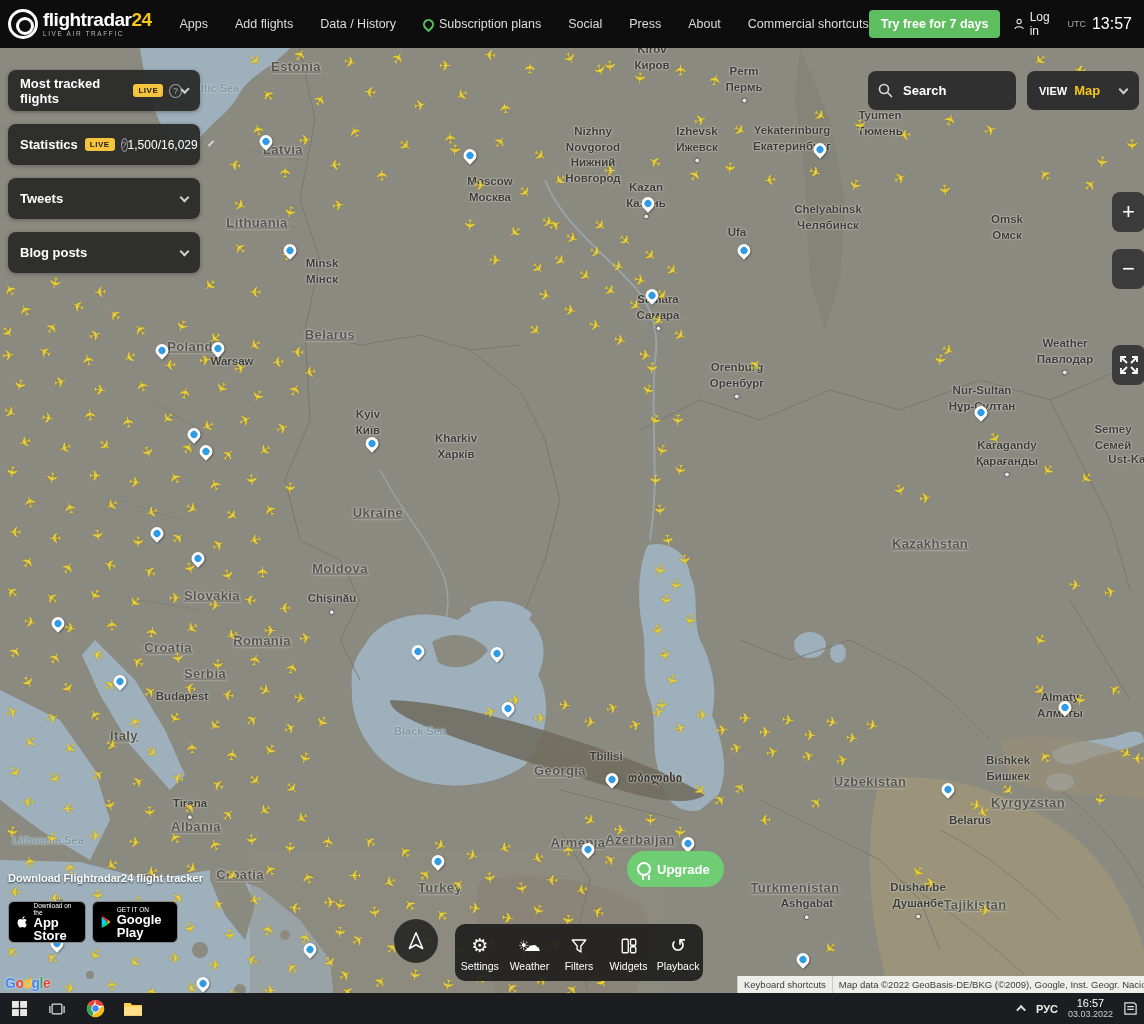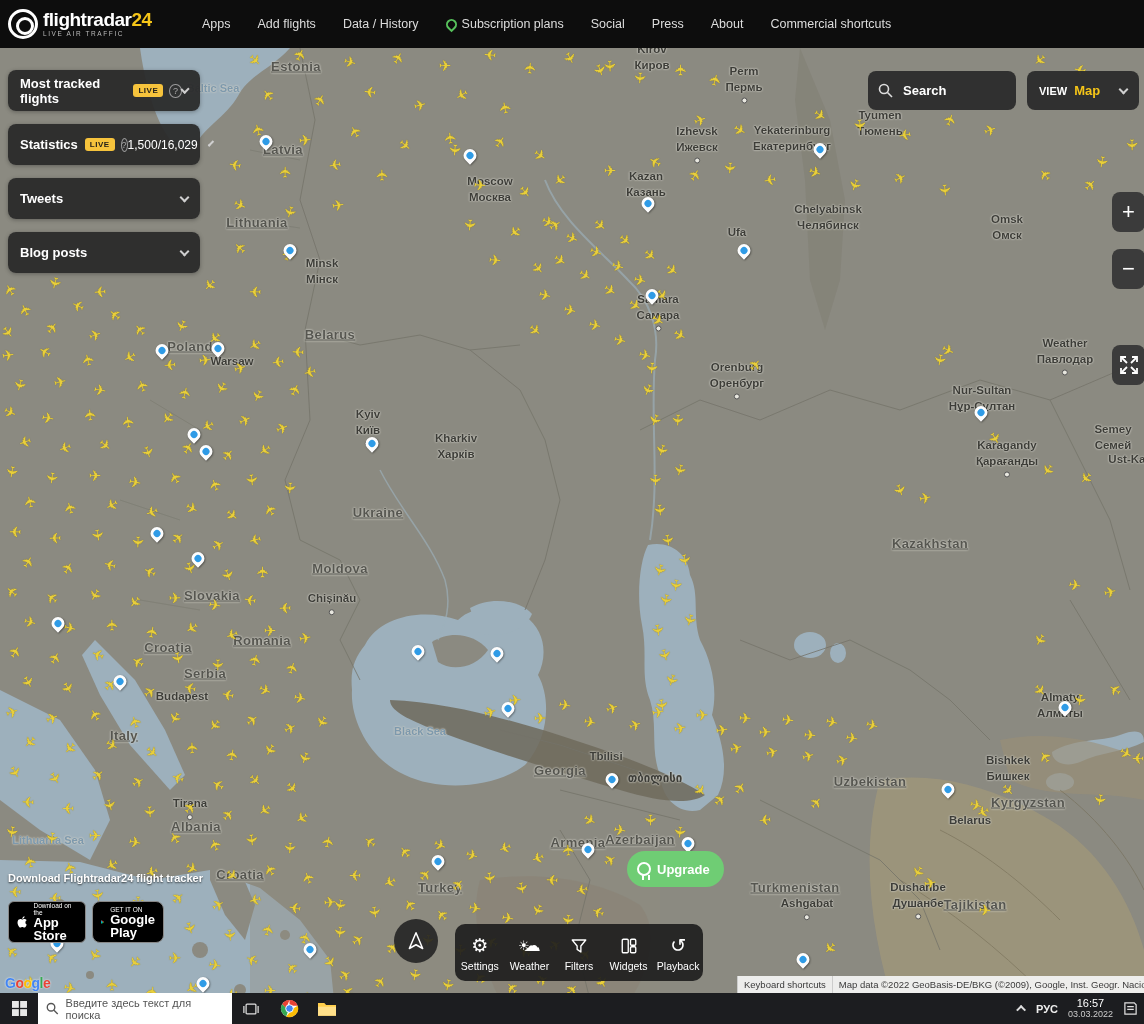--- a/index.html
+++ b/index.html
@@ -229,25 +229,29 @@
         <div>Tirana</div>
       </div>
       <div class="lbl-city" style="left: 652px; top: 58px;">
         <div>Kirov</div>
         <div>Киров</div>
       </div>
       <div class="lbl-city dot" style="left: 744px; top: 84px;">
         <div>Perm</div>
         <div>Пермь</div>
       </div>
+      <div class="lbl-city wrap" style="left: 593px; top: 155px;">
+        <div>Nizhny Novgorod</div>
+        <div>Нижний Новгород</div>
+      </div>
       <div class="lbl-city dot" style="left: 697px; top: 144px;">
         <div>Izhevsk</div>
         <div>Ижевск</div>
       </div>
-      <div class="lbl-city dot" style="left: 646px; top: 189px; text-align: center;">
+      <div class="lbl-city dot" style="left: 646px; top: 200px; text-align: center;">
         <div>Kazan</div>
         <div>Казань</div>
       </div>
       <div class="lbl-city" style="left: 792px; top: 139px;">
         <div>Yekaterinburg</div>
         <div>Екатеринбург</div>
       </div>
       <div class="lbl-city" style="left: 880px; top: 124px;">
         <div>Tyumen</div>
         <div>Тюмень</div>
@@ -777,20 +781,32 @@
     <span class="nav-it">
         <span>Press</span>
       </span>
     <span class="nav-it">
         <span>About</span>
       </span>
     <span class="nav-it">
         <span>Commercial shortcuts</span>
       </span>
   </nav>
+  <div id="hdr-right">
+    <span class="btn-trial">Try free for 7 days</span>
+    <span class="login">
+      <svg width="14" height="16" viewBox="0 0 14 16">
+          <circle cx="7" cy="4.5" r="3" fill="none" stroke="#eee" stroke-width="1.4"></circle>
+          <path d="M1.5,15 C1.5,10.5 12.5,10.5 12.5,15" fill="none" stroke="#eee" stroke-width="1.4"></path>
+        </svg>
+      <span>Log in</span>
+    </span>
+    <span class="utc">UTC</span>
+    <span class="clock">13:57</span>
+  </div>
 </header>
 
 <div class="panel" style="top:70px">
   <span class="ttl">Most tracked flights</span>
   <span class="badge-live">LIVE</span>
   <span class="help">?</span>
   <span class="chev"></span>
 </div>
 <div class="panel" style="top:124px">
   <span class="ttl">Statistics</span>
@@ -878,21 +894,21 @@
 <div id="dl-text">Download Flightradar24 flight tracker</div>
 <div class="store-badge" style="left:8px;width:78px;">
   <svg width="15" height="18" viewBox="0 0 16 19">
       <path d="M12.8,10.1c0-2.2,1.8-3.3,1.9-3.3c-1-1.5-2.6-1.7-3.2-1.8c-1.4-0.1-2.7 0.8-3.4 0.8c-0.7,0-1.8-0.8-2.9-0.8C3.7,5.1,2.3,5.9,1.5,7.2c-1.5,2.6-0.4,6.5,1.1,8.6c0.7,1,1.6,2.2,2.7,2.1c1.1,0,1.5-0.7,2.8-0.7c1.3,0,1.7,0.7,2.9,0.7c1.2,0,2-1.1,2.7-2.1c0.8-1.2,1.2-2.3,1.2-2.4C14.8,13.4,12.8,12.6,12.8,10.1z M10.6,3.5c0.6-0.7,1-1.7,0.9-2.7c-0.9,0-1.9,0.6-2.5,1.3C8.4,2.7,7.9,3.8,8,4.8C9,4.9,10,4.2,10.6,3.5z" fill="#fff"></path>
     </svg>
   <span>
       <div class="t1">Download on the</div>
       <div class="t2">App Store</div>
     </span>
 </div>
-<div class="store-badge" style="left:92px;width:72px;border-radius:8px;">
+<div class="store-badge" style="left:92px;width:86px;">
   <svg width="14" height="16" viewBox="0 0 14 16">
     <path d="M1,0.5 L8.5,8 L1,15.5 Z" fill="#00d7fe"></path>
     <path d="M1,15.5 L8.5,8 L11,10.5 L3,15.9 Z" fill="#00f076"></path>
     <path d="M1,0.5 L8.5,8 L11,5.5 L3,0.1 Z" fill="#ff3a44"></path>
     <path d="M8.5,8 L11,5.5 L13.5,8 L11,10.5 Z" fill="#ffb900"></path>
   </svg>
   <span>
       <div class="t1">GET IT ON</div>
       <div class="t2">Google Play</div>
     </span>
@@ -907,27 +923,20 @@
 
 <div id="taskbar">
   <span class="tb-ic">
     <svg width="15" height="15" viewBox="0 0 16 16" fill="#e8e8e8">
         <rect x="0" y="0" width="7.3" height="7.3"></rect>
         <rect x="8.7" y="0" width="7.3" height="7.3"></rect>
         <rect x="0" y="8.7" width="7.3" height="7.3"></rect>
         <rect x="8.7" y="8.7" width="7.3" height="7.3"></rect>
       </svg>
   </span>
-  <div id="tb-search">
-    <svg width="13" height="13" viewBox="0 0 15 15">
-        <circle cx="6" cy="6" r="4.5" fill="none" stroke="#555" stroke-width="1.6"></circle>
-        <line x1="9.5" y1="9.5" x2="14" y2="14" stroke="#555" stroke-width="1.6"></line>
-      </svg>
-    <span>Введите здесь текст для поиска</span>
-  </div>
   <span class="tb-ic">
     <svg width="16" height="14" viewBox="0 0 18 15" fill="none" stroke="#e0e0e0" stroke-width="1.4">
         <rect x="3.5" y="2" width="11" height="11" rx="1"></rect>
         <path d="M1,4 L1,12 M17,4 L17,12"></path>
       </svg>
   </span>
   <span class="tb-ic">
     <svg width="19" height="19" viewBox="0 0 20 20">
       <circle cx="10" cy="10" r="9" fill="#fff"></circle>
       <path d="M10,1 A9,9 0 0 1 18.6,7 L10,7 Z M10,1 A9,9 0 0 0 2.2,5.5 L6.5,10 Z" fill="#ea4335"></path>

